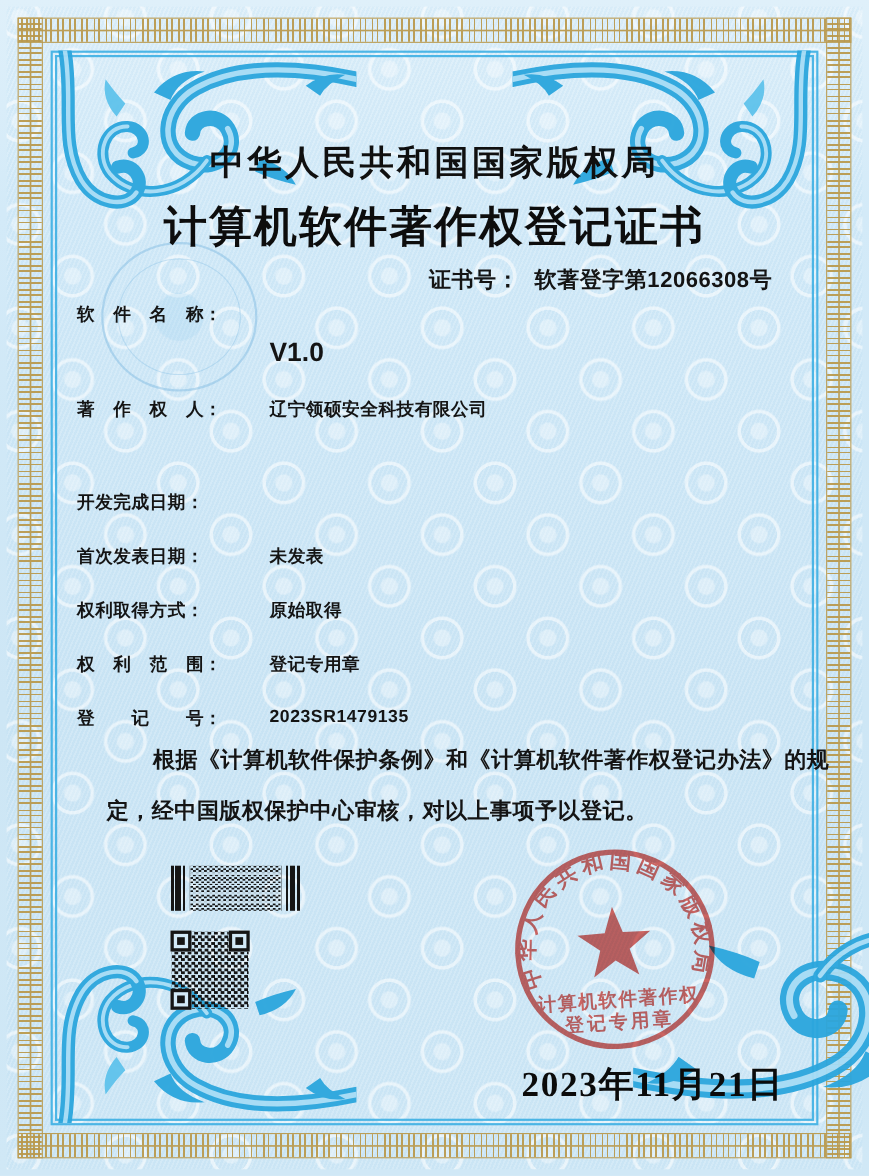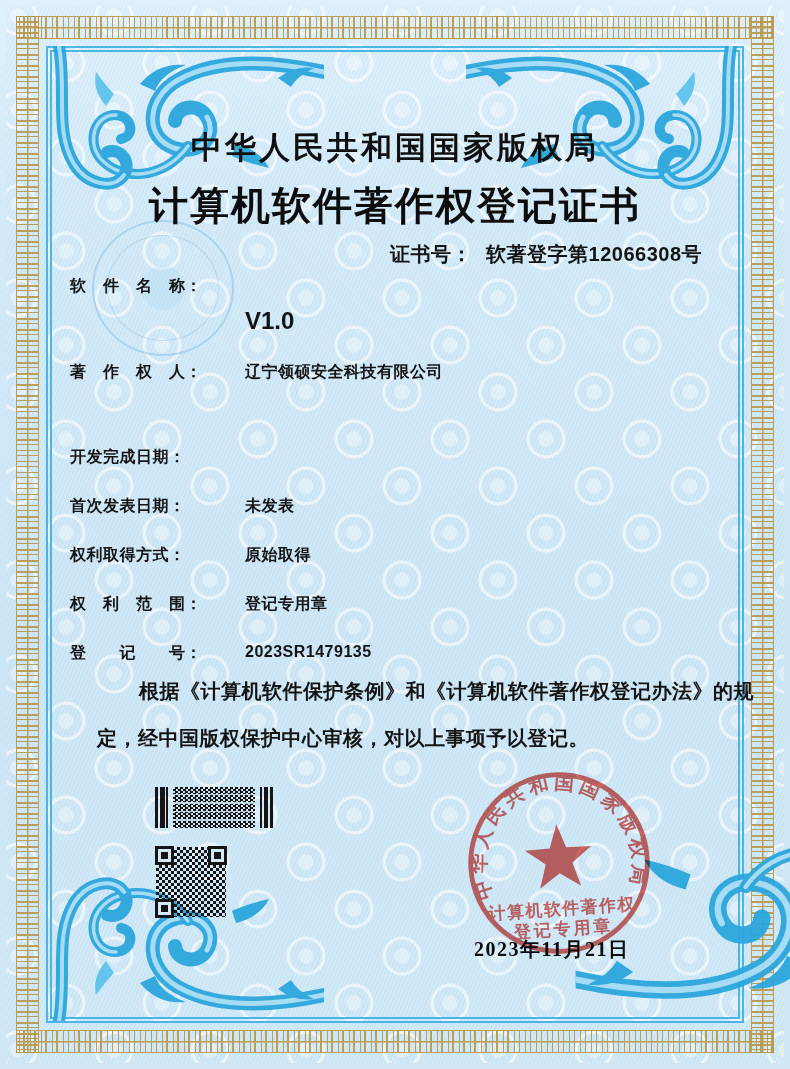--- a/index.html
+++ b/index.html
@@ -76,22 +76,22 @@
   .qr{position:absolute; left:155px; top:846px; width:72px; height:72px;}
   .qr-mod{position:absolute; inset:1px;
     background:repeating-conic-gradient(#151515 0 25%, transparent 0 50%) 0 0/6px 6px;}
   .qr i{position:absolute; width:19px; height:19px; border:3px solid #151515; background:#d2e9f7; box-sizing:border-box;}
   .qr i::before{content:""; position:absolute; inset:3px; background:#151515;}
   .qr .f-tl{left:0;top:0;} .qr .f-tr{right:0;top:0;} .qr .f-bl{left:0;bottom:0;}
   
   .seal{position:absolute; left:462px; top:766px; width:194px; height:194px;
     transform:rotate(-4deg); mix-blend-mode:multiply; opacity:.92;}
   
-  .issue-date{position:absolute; left:474px; top:936px; z-index:5;
-    font-family:"Liberation Serif","DejaVu Serif",serif; font-size:20px; font-weight:700; letter-spacing:1.5px; color:#0b0b0b;}
+  .issue-date{position:absolute; left:474px; top:964px; z-index:5;
+    font-family:"Liberation Serif","DejaVu Serif",serif; font-size:32px; font-weight:700; letter-spacing:1.5px; color:#0b0b0b;}
   .hidden-defs{position:absolute; width:0; height:0; overflow:hidden;}
 </style>
 </head>
 <body>
 
 <div class="page">
 
   <div class="watermark"></div>
 
   <div class="gold g-h g-top"></div>

